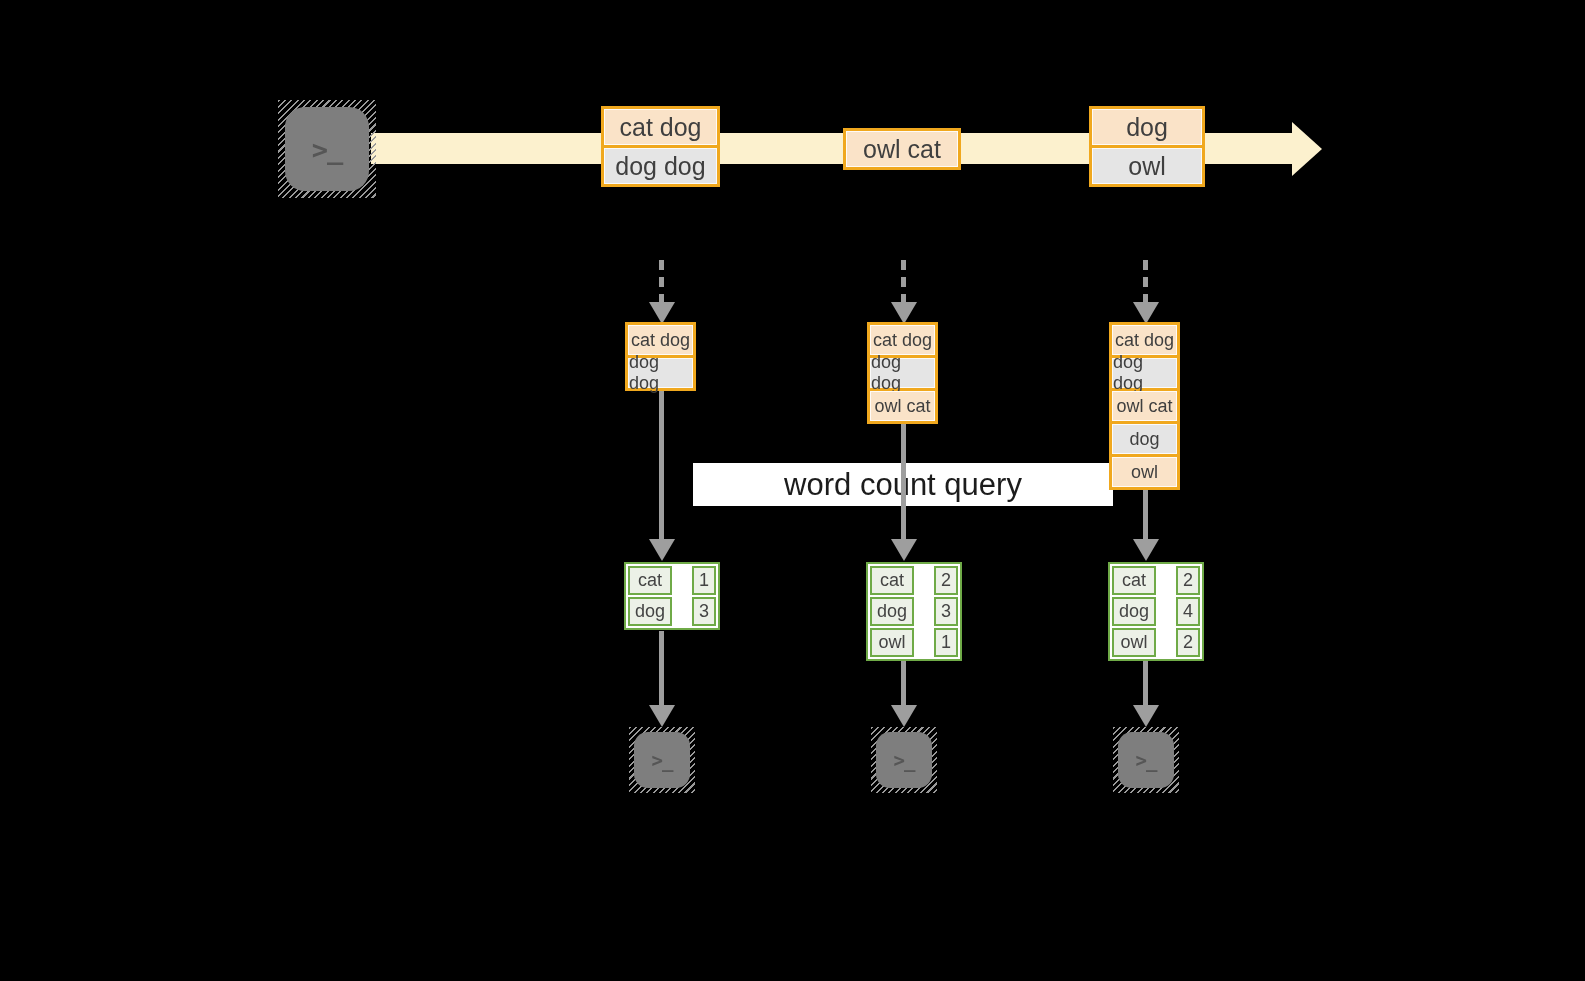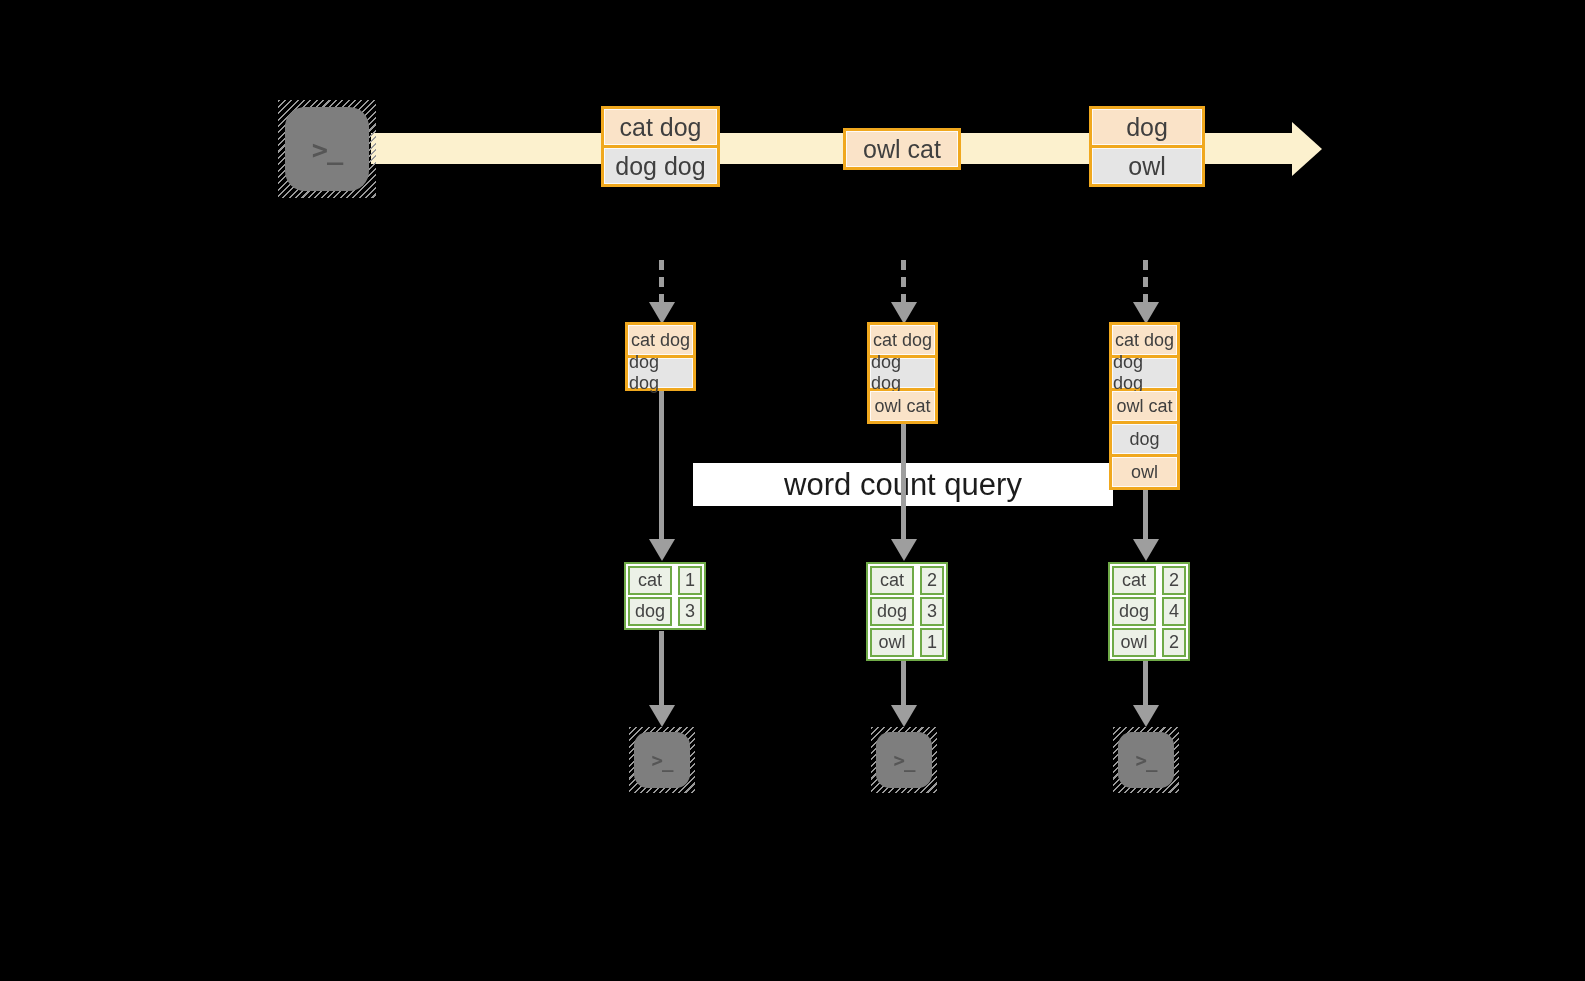--- a/index.html
+++ b/index.html
@@ -38,21 +38,21 @@
   .ahead{position:absolute;width:0;height:0;z-index:2;
     border-left:13px solid transparent;border-right:13px solid transparent;border-top:22px solid #9e9e9e;}
 
   
   .query-band{position:absolute;left:693px;top:463px;width:420px;height:43px;background:#ffffff;z-index:1;
     display:flex;align-items:center;justify-content:center;font-size:31px;color:#1c1c1c;}
 
   
   .gtable{position:absolute;background:#ffffff;border:2px solid #6faa47;padding:2px;
     display:flex;flex-direction:column;gap:2px;z-index:3;}
-  .grow{display:flex;gap:6px;}
+  .grow{display:flex;gap:20px;}
   .gcell{border:2px solid #6faa47;background:#ecf1e7;height:25px;display:flex;align-items:center;
     justify-content:center;font-size:18px;color:#444;}
   .gcell.word{width:40px;}
   .gcell.count{width:20px;}
 </style>
 </head>
 <body>
 
 <div class="canvas">
 

